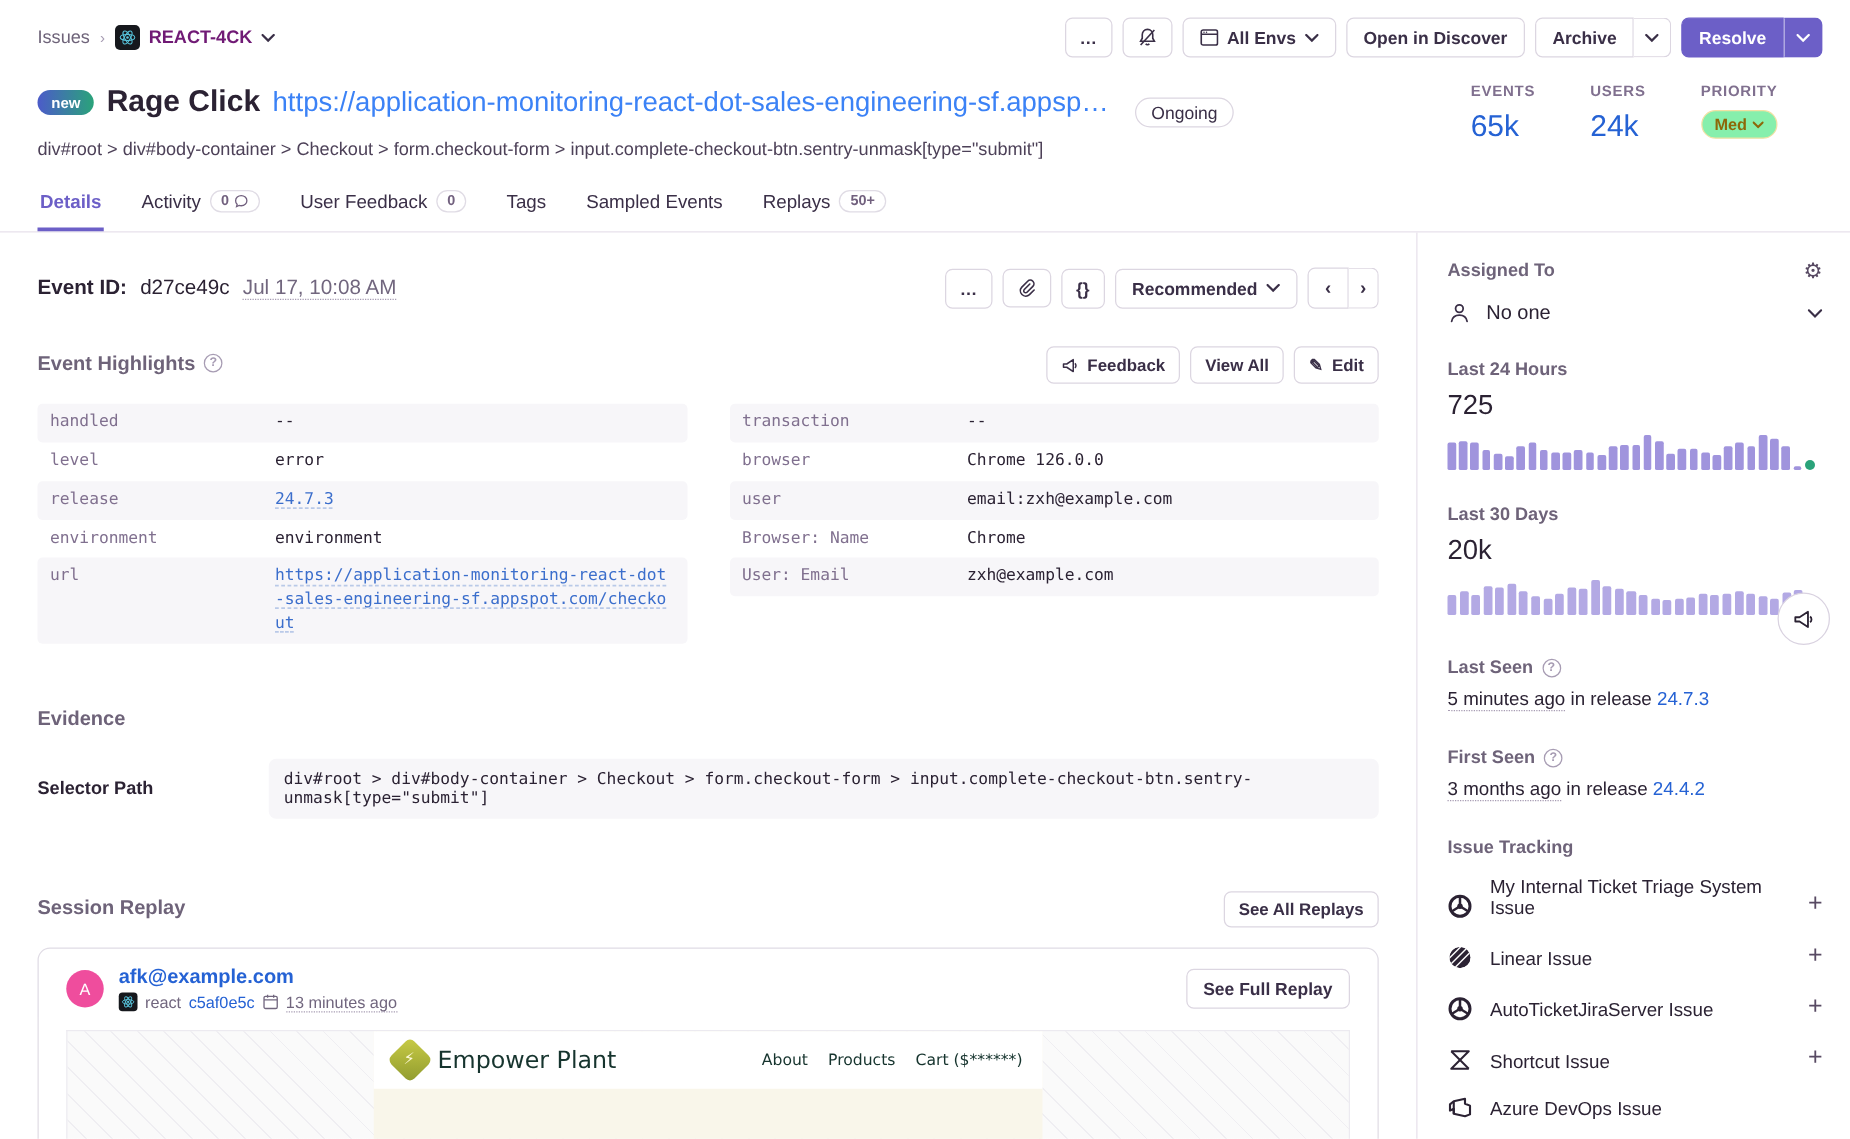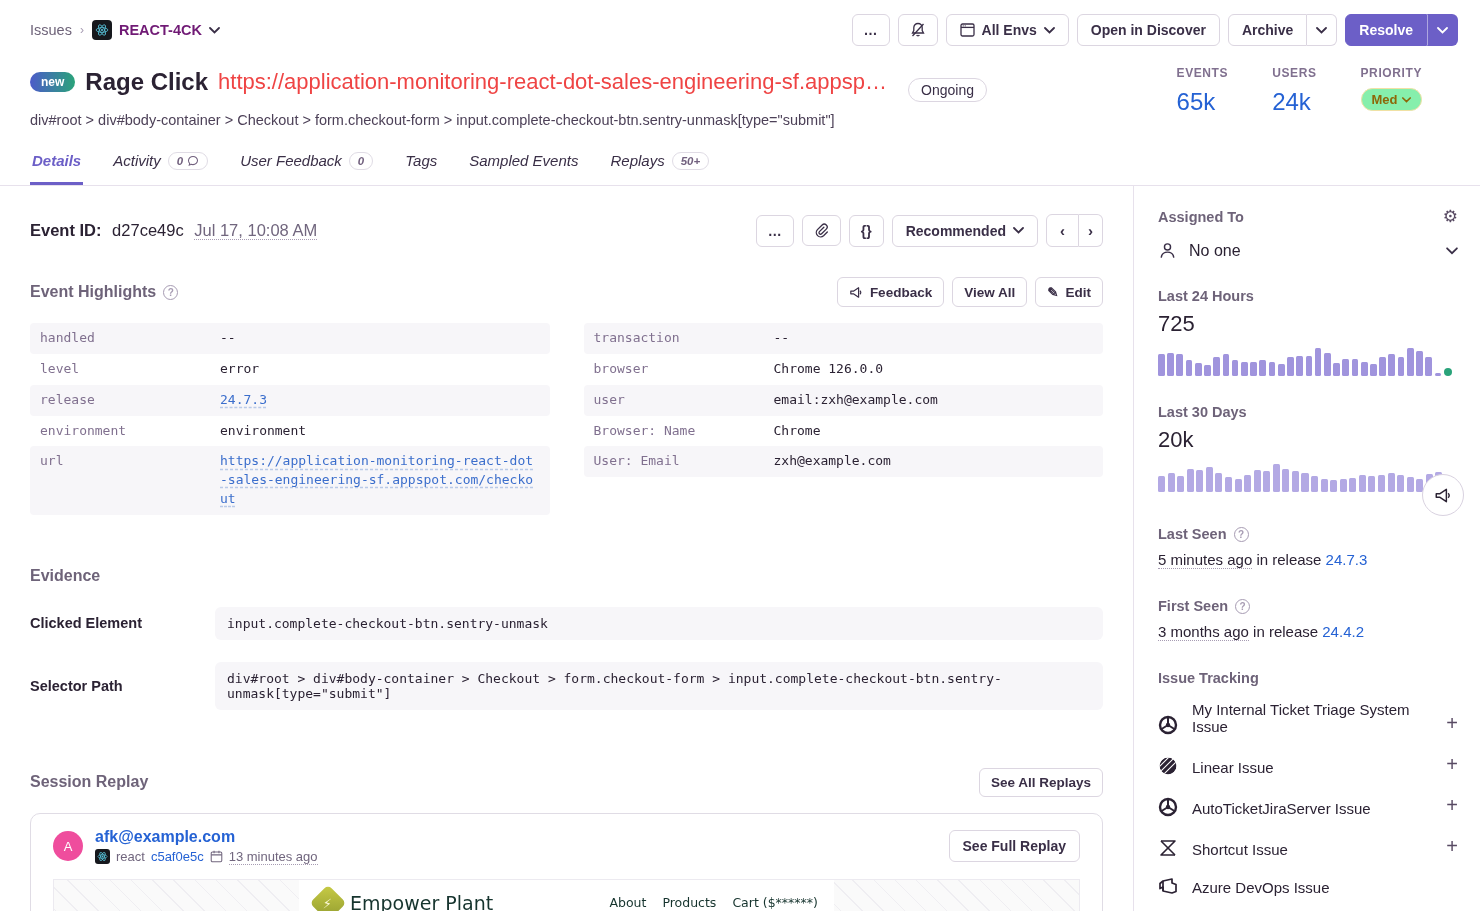--- a/index.html
+++ b/index.html
@@ -26,56 +26,56 @@
   .btn-primary { background:#6c5fc7; border-color:#6c5fc7; color:#fff; }
   .split.primary .btn:last-child { border-left:1px solid rgba(255,255,255,.45); }
 
   
   .title-row { display:flex; justify-content:space-between; padding:16px 30px 0 30px; }
   .title-left { min-width:0; }
   .title-line { display:flex; align-items:center; gap:10px; }
   .badge-new { background:linear-gradient(90deg,#4c5bc9,#2aa37a); color:#fff; font-size:12px; font-weight:700;
     border-radius:20px; padding:3px 11px; }
   .issue-title { font-size:24px; font-weight:700; color:#2b2233; white-space:nowrap; }
-  .issue-url { font-size:22px; color:#ef4444; font-weight:400; white-space:nowrap; overflow:hidden;
+  .issue-url { font-size:22px; color:#3b82f6; font-weight:400; white-space:nowrap; overflow:hidden;
     text-overflow:ellipsis; max-width:680px; }
   .pill-ongoing { border:1px solid #dcd6e1; border-radius:20px; padding:3px 12px; font-size:14px; color:#3a2f47; background:#fff;margin-top:16px; }
   .sel-path { margin:10px 0 0 0; font-size:14.5px; color:#4d4158; }
   .stats { display:flex; gap:44px; padding-top:4px; margin-right:28px; }
   .stat { text-align:left; }
   .stat .lab { font-size:12px; font-weight:700; letter-spacing:.6px; color:#80708f; }
   .stat .val { font-size:24px; color:#2562d4; margin-top:8px; cursor:pointer; }
   .pri-pill { margin-top:8px; display:inline-flex; align-items:center; gap:4px; background:#86efac; border:1px solid #f0e1a4;
     color:#8d6708; font-size:13px; font-weight:700; border-radius:14px; padding:3px 10px; cursor:pointer; }
 
   
   .tabs { display:flex; gap:28px; padding:0 30px; margin-top:16px; border-bottom:1px solid #e7e1ec; }
-  .tab { display:flex; align-items:flex-start; gap:7px; padding:8px 2px 12px 2px; font-size:15px; color:#3a2f47;
-    cursor:pointer; border-bottom:3px solid transparent;font-style:italic; }
+  .tab { display:flex; align-items:center; gap:7px; padding:8px 2px 12px 2px; font-size:15px; color:#3a2f47;
+    cursor:pointer; border-bottom:3px solid transparent; }
   .tab.active { color:#6c5fc7; font-weight:700; border-bottom-color:#6c5fc7; }
   .tab-badge { display:inline-flex; align-items:center; gap:4px; background:#fff; border:1px solid #e0dce5;
     border-radius:12px; padding:2px 8px; font-size:11.5px; font-weight:700; color:#71607e; }
 
   
   .page { display:flex; align-items:stretch; height:744px; }
   main { width:1133px; padding:0 30px; }
   aside { flex:1; border-left:1px solid #e7e1ec; padding:20px 22px 0 24px; position:relative; }
 
   
   .event-row { display:flex; justify-content:space-between; align-items:center; margin-top:28px; }
   .event-id { font-size:16.5px; }
   .event-id b { font-weight:700; }
   .event-ts { color:#71667e; border-bottom:1px dotted #a79cb3; margin-left:6px; cursor:pointer; }
   .ev-actions { display:flex; gap:8px; align-items:center; }
   .pager { display:flex; }
   .pager .btn { font-size:15px; padding:7px 13px; }
 
   
   .hl-head { display:flex; justify-content:space-between; align-items:center; margin-top:30px; }
-  .sec-title { font-size:16px; font-weight:700; color:#6e6379; display:flex; align-items:center; gap:7px; }
+  .sec-title { font-size:16px; font-weight:700; color:#6e6379; display:flex; align-items:flex-start; gap:7px; }
   .qmark { width:15px; height:15px; border:1px solid #a79cb3; color:#a79cb3; border-radius:50%;
     font-size:10px; display:inline-flex; align-items:center; justify-content:center; font-weight:700; }
   .hl-btns { display:flex; gap:8px; }
   .hl-btns .btn { font-size:13.5px; padding:6px 11px;justify-content:space-between; }
   .hl-grid { display:flex; gap:34px; margin-top:16px; }
   .kv-table { width:530px; font-size:13px; }
   .kv-row { display:flex; padding:6px 10px; border-radius:4px; line-height:1.45; }
   .kv-row:nth-child(odd) { background:#f7f6f9; }
   .kv-k { width:180px; flex:none; color:#80708f; }
   .kv-v { color:#2b2233; }
@@ -354,24 +354,20 @@
       <div class="kv-row">
             <span class="kv-k">User: Email</span>
             <span class="kv-v">zxh@example.com</span>
           </div>
     </div>
   </div>
 
   <div class="evidence">
     <div class="sec-title">Evidence</div>
     <div class="ev-row">
-      <span class="ev-label">Clicked Element</span>
-      <span class="ev-box mono">input.complete-checkout-btn.sentry-unmask</span>
-    </div>
-    <div class="ev-row">
       <span class="ev-label">Selector Path</span>
       <span class="ev-box mono">div#root &gt; div#body-container &gt; Checkout &gt; form.checkout-form &gt; input.complete-checkout-btn.sentry-unmask[type="submit"]</span>
     </div>
   </div>
 
   <div class="sr-head">
     <div class="sec-title">Session Replay</div>
     <button class="btn" style="font-size:13.5px; padding:6px 11px;">See All Replays</button>
   </div>
 

